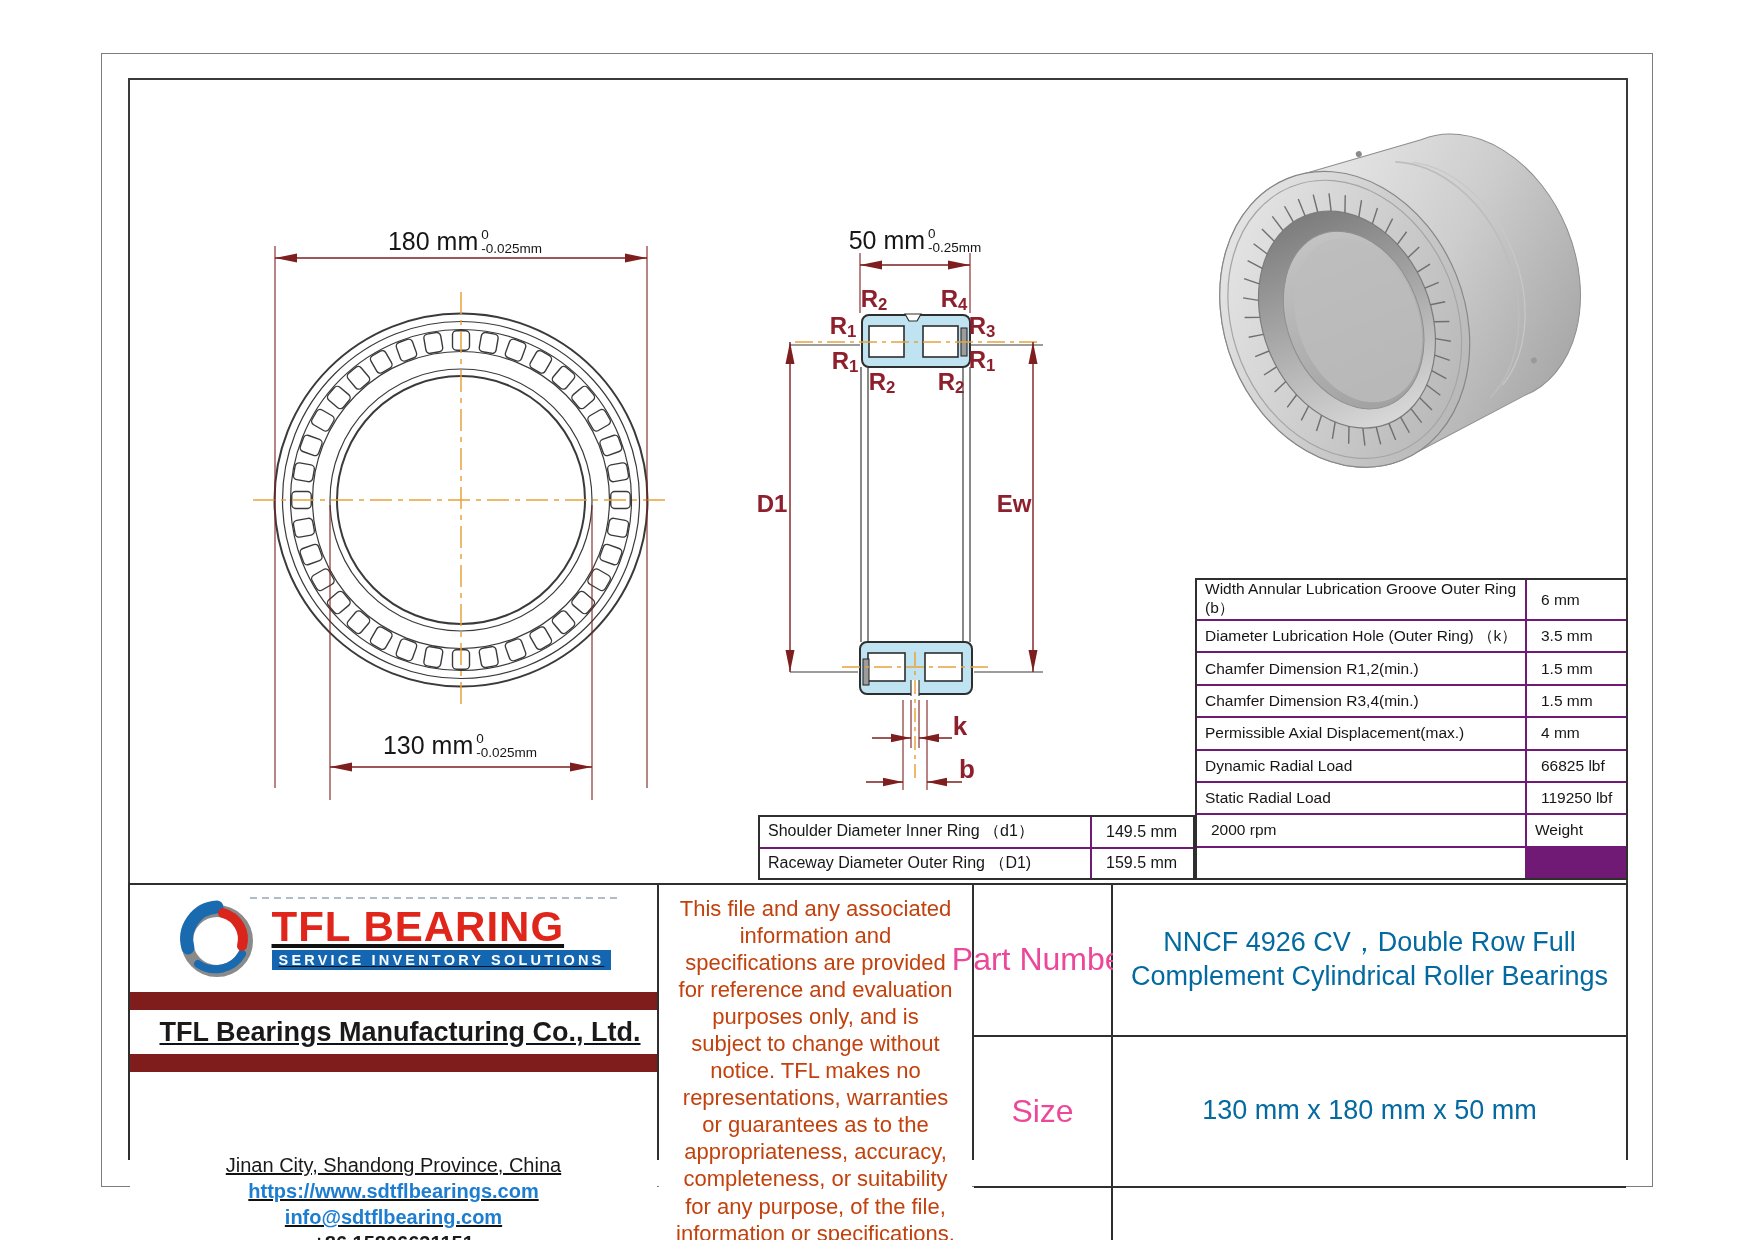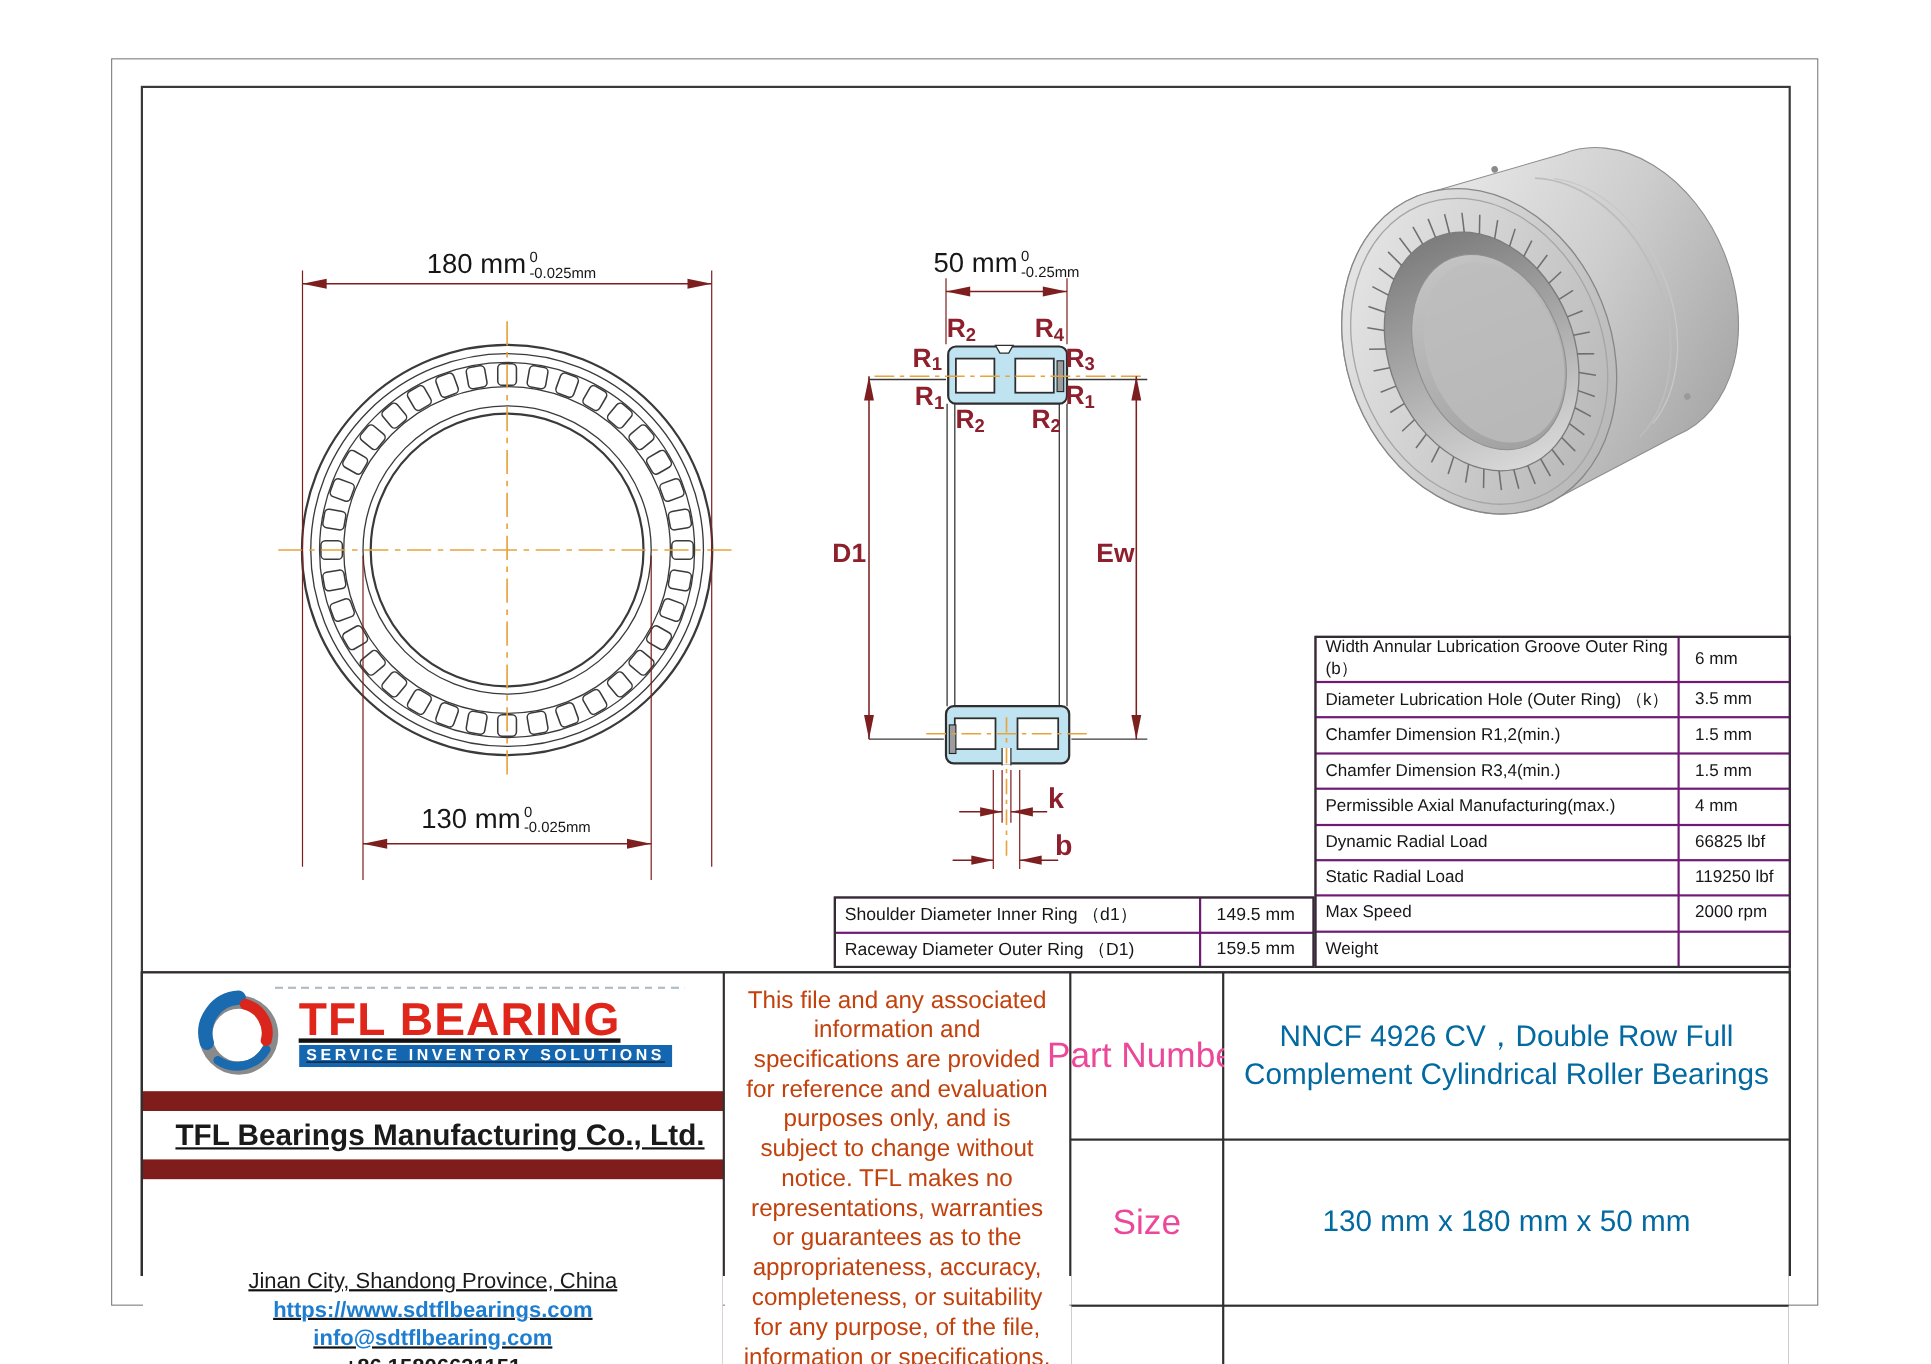--- a/index.html
+++ b/index.html
@@ -318,27 +318,26 @@
 
   <div class="gridtbl spec-tbl" style="left:1195px;top:578px;width:433px;height:302px;grid-template-columns:328px 1fr;grid-template-rows:repeat(9,1fr);">
     <div class="cell">Width Annular Lubrication Groove Outer Ring (b）</div>
     <div class="cell val">6 mm</div>
     <div class="cell">Diameter Lubrication Hole (Outer Ring) （k）</div>
     <div class="cell val">3.5 mm</div>
     <div class="cell">Chamfer Dimension R1,2(min.)</div>
     <div class="cell val">1.5 mm</div>
     <div class="cell">Chamfer Dimension R3,4(min.)</div>
     <div class="cell val">1.5 mm</div>
-    <div class="cell">Permissible Axial Manufacturing(max.)</div>
+    <div class="cell">Permissible Axial Displacement(max.)</div>
     <div class="cell val">4 mm</div>
     <div class="cell">Dynamic Radial Load</div>
     <div class="cell val">66825 lbf</div>
     <div class="cell">Static Radial Load</div>
     <div class="cell val">119250 lbf</div>
-    <div class="cell">Max Speed</div>
     <div class="cell val">2000 rpm</div>
     <div class="cell">Weight</div>
     <div class="cell val"></div>
   </div>
 
   <div class="gridtbl mini-tbl" style="left:758px;top:815px;width:437px;height:65px;grid-template-columns:330px 1fr;grid-template-rows:1fr 1fr;">
     <div class="cell">Shoulder Diameter Inner Ring （d1）</div>
     <div class="cell val">149.5 mm</div>
     <div class="cell">Raceway Diameter Outer Ring （D1)</div>
     <div class="cell val">159.5 mm</div>

